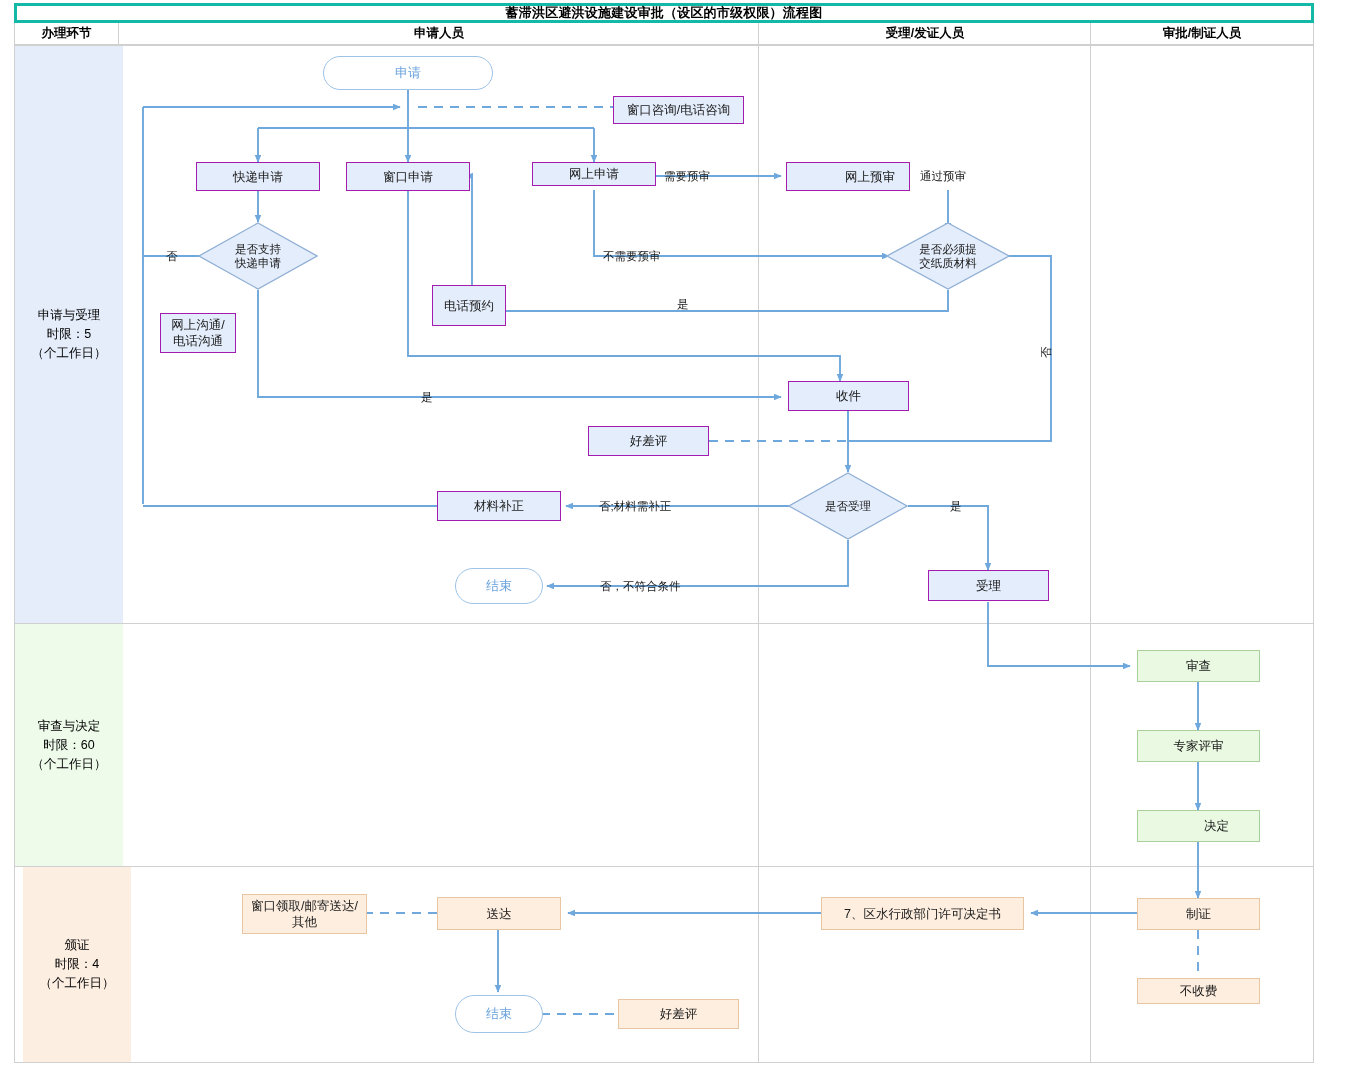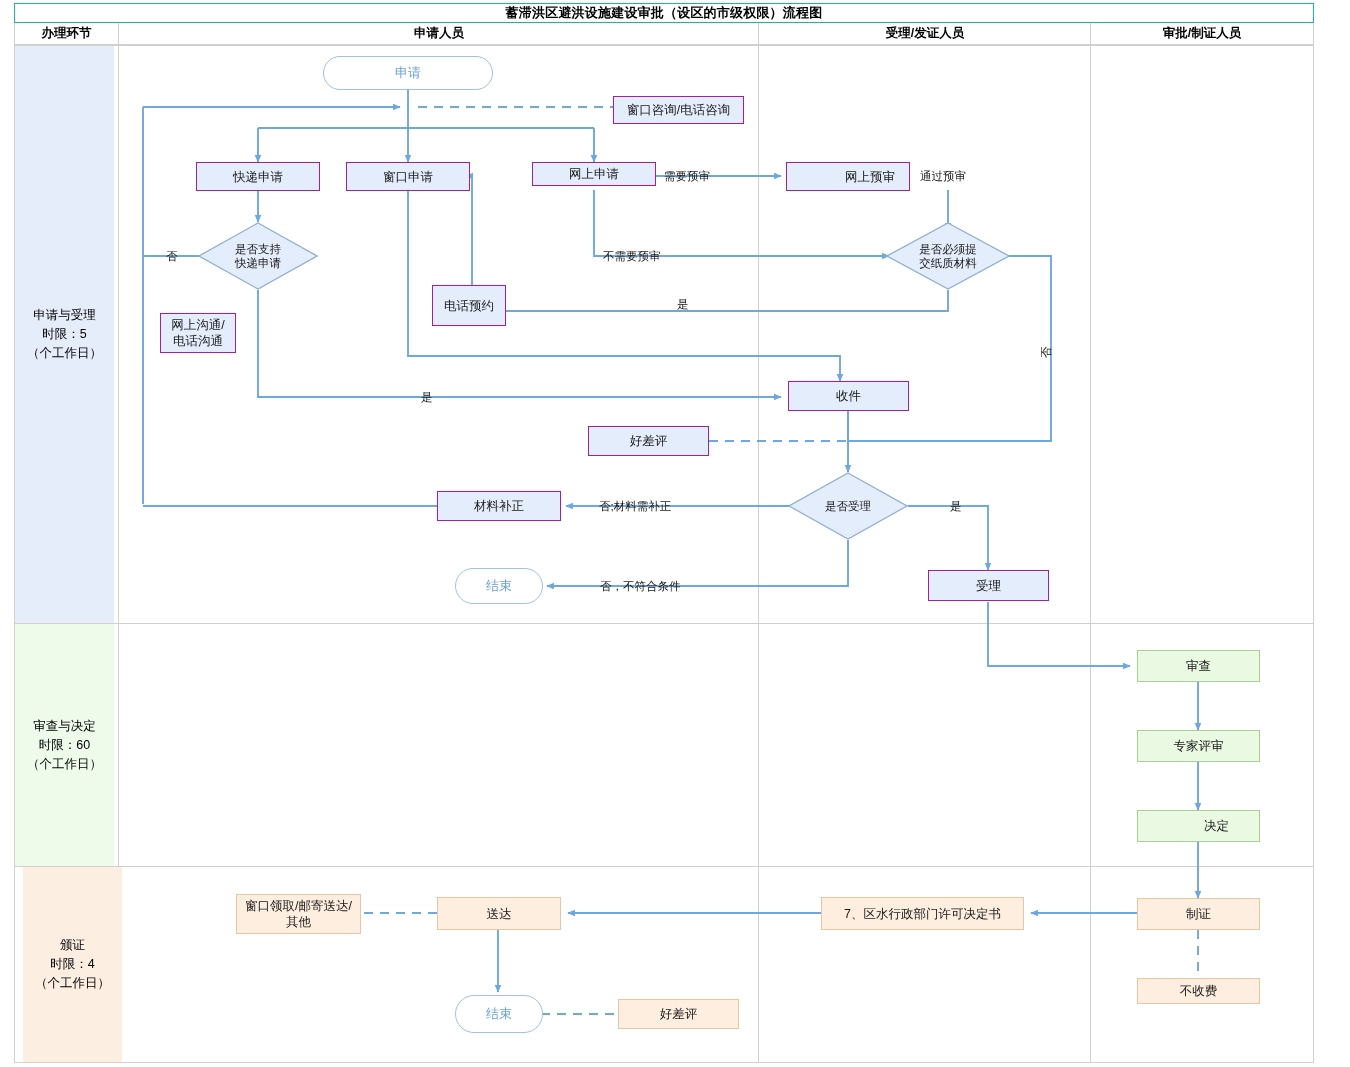--- a/index.html
+++ b/index.html
@@ -2,31 +2,31 @@
 <html><head>
 <meta charset="utf-8">
 <style>
   html,body{margin:0;padding:0;background:#ffffff;}
   body{font-family:"Liberation Sans","DejaVu Sans",sans-serif;}
   #page{position:relative;width:1350px;height:1067px;overflow:hidden;background:#fff;}
 
   
   .frame{position:absolute;left:14px;top:3px;width:1300px;height:1060px;border:1px solid #d0d0d0;box-sizing:border-box;}
   .title-row{position:absolute;left:14px;top:3px;width:1300px;height:20px;
-             border:1px solid #14b8a6;box-sizing:border-box;display:flex;align-items:center;justify-content:center;
+             border:3px solid #14b8a6;box-sizing:border-box;display:flex;align-items:center;justify-content:center;
              font-size:13px;font-weight:bold;color:#000;letter-spacing:.2px;}
   .hdr-row{position:absolute;left:14px;top:23px;width:1300px;height:22px;border:1px solid #d0d0d0;
            border-top:none;box-sizing:border-box;}
   .hdr-cell{position:absolute;top:0;height:100%;display:flex;align-items:center;justify-content:center;
             font-size:12.5px;font-weight:bold;color:#000;box-sizing:border-box;}
   .vdiv{position:absolute;width:1px;background:#d0d0d0;}
   .hdiv{position:absolute;height:1px;background:#d0d0d0;}
 
   
-  .stage{position:absolute;left:15px;width:99px;display:flex;align-items:center;justify-content:center;
+  .stage{position:absolute;left:15px;width:108px;display:flex;align-items:center;justify-content:center;
          text-align:center;font-size:12.5px;color:#000;line-height:19px;box-sizing:border-box;}
   .stage-blue{background:#e5ecfa;}
   .stage-green{background:#eefaea;}
   .stage-orange{background:#fdeee2;margin-left:8px;}
 
   
   .canvas{position:absolute;left:0;top:0;width:1350px;height:1067px;pointer-events:none;}
 
   
   .node{position:absolute;box-sizing:border-box;display:flex;align-items:center;justify-content:center;
@@ -219,21 +219,21 @@
   <div class="node rect-blue" style="left:928px;top:570px;width:121px;height:31px;">受理</div>
 
   <div class="node rect-green" style="left:1137px;top:650px;width:123px;height:32px;">审查</div>
   <div class="node rect-green" style="left:1137px;top:730px;width:123px;height:32px;">专家评审</div>
   <div class="node rect-green" style="left:1137px;top:810px;width:123px;height:32px;padding-left:36px;">决定</div>
 
   <div class="node rect-orange" style="left:1137px;top:898px;width:123px;height:32px;">制证</div>
   <div class="node rect-orange" style="left:1137px;top:978px;width:123px;height:26px;">不收费</div>
   <div class="node rect-orange" style="left:821px;top:897px;width:203px;height:33px;">7、区水行政部门许可决定书</div>
   <div class="node rect-orange" style="left:437px;top:897px;width:124px;height:33px;">送达</div>
-  <div class="node rect-orange" style="left:236px;top:894px;width:125px;height:40px;">
+  <div class="node rect-orange" style="left:242px;top:894px;width:125px;height:40px;">
     <div>
       <div>窗口领取/邮寄送达/</div>
       <div>其他</div>
     </div>
   </div>
   <div class="node term" style="left:455px;top:995px;width:88px;height:38px;">结束</div>
   <div class="node rect-orange" style="left:618px;top:999px;width:121px;height:30px;">好差评</div>
 
   <div class="elabel" style="left:664px;top:169px;">需要预审</div>
   <div class="elabel" style="left:920px;top:169px;">通过预审</div>

